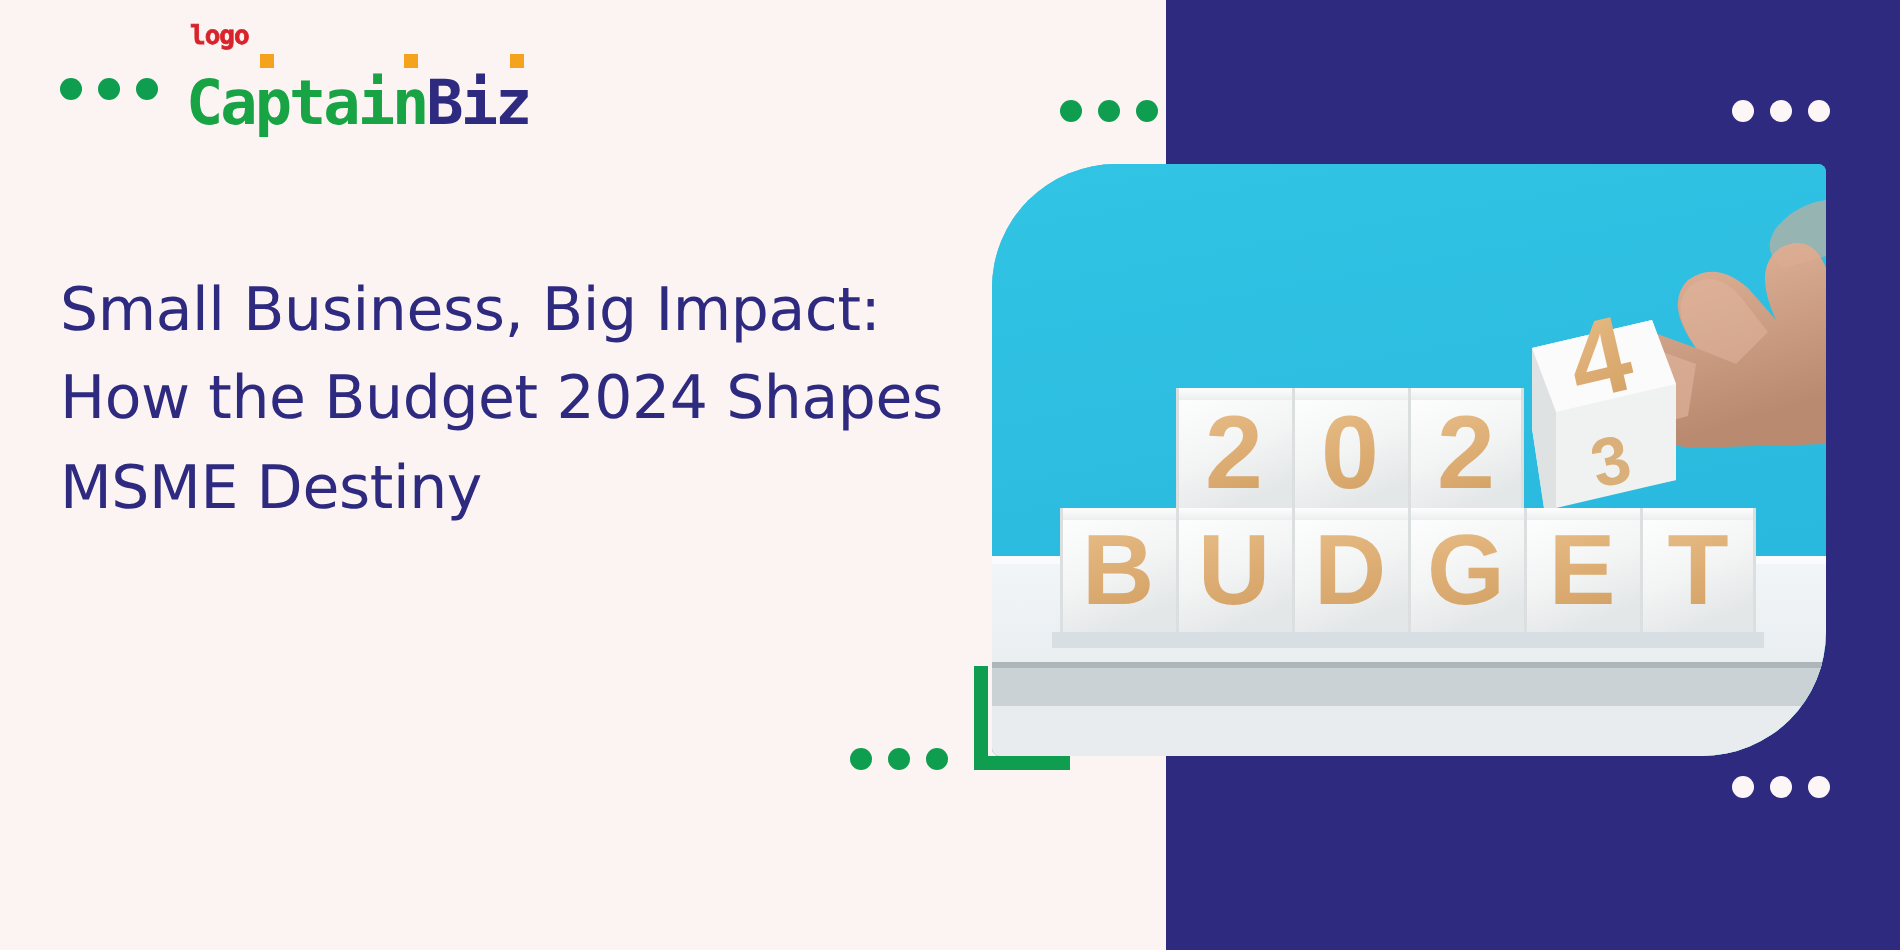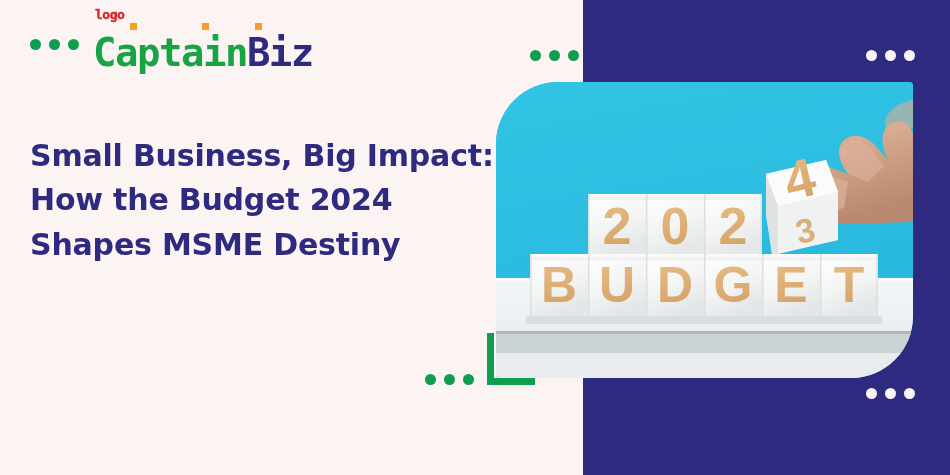--- a/index.html
+++ b/index.html
@@ -66,21 +66,21 @@
     color: #d8232a;
     position: absolute;
     left: 2px;
     top: -9px;
     line-height: 1;
     -webkit-text-stroke: 0.4px #d8232a;
   }
   .logo-word {
     font-family: "DejaVu Sans Mono", monospace;
     font-weight: bold;
-    font-size: 39px;
+    font-size: 31px;
     line-height: 1;
     letter-spacing: -1.5px;
     white-space: nowrap;
   }
   .logo-captain { color: #18a345; }
   .logo-biz { color: #2e2a80; margin-top: 16px; }
   .logo-accent-1, .logo-accent-2, .logo-accent-3 {
     position: absolute;
     width: 7px;
     height: 7px;
@@ -93,21 +93,21 @@
   
   .headline {
     position: absolute;
     left: 30px;
     top: 134px;
     width: 470px;
     color: #2e2a80;
     font-family: "DejaVu Sans", sans-serif;
     font-size: 30px;
     line-height: 1.48;
-    font-weight: 700;
+    font-weight: 400;
     letter-spacing: -0.2px;
   }
 
   
   .dots-top-left-nav {
     position: absolute;
     left: 530px;
     top: 50px;
   }
   .dots-top-right {

